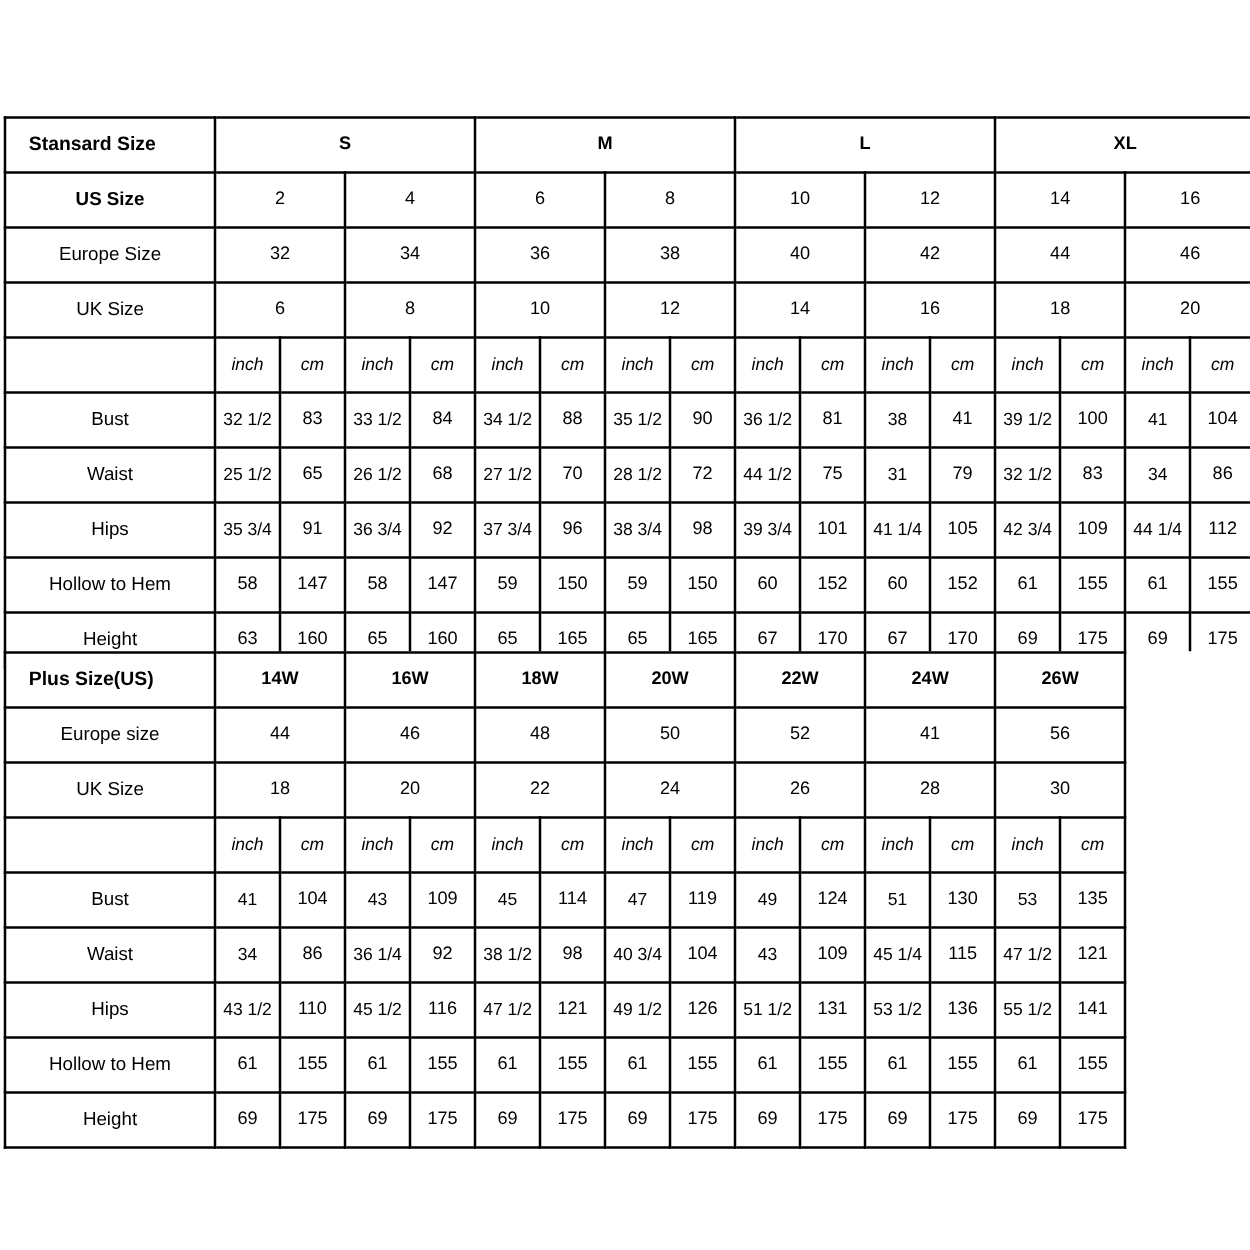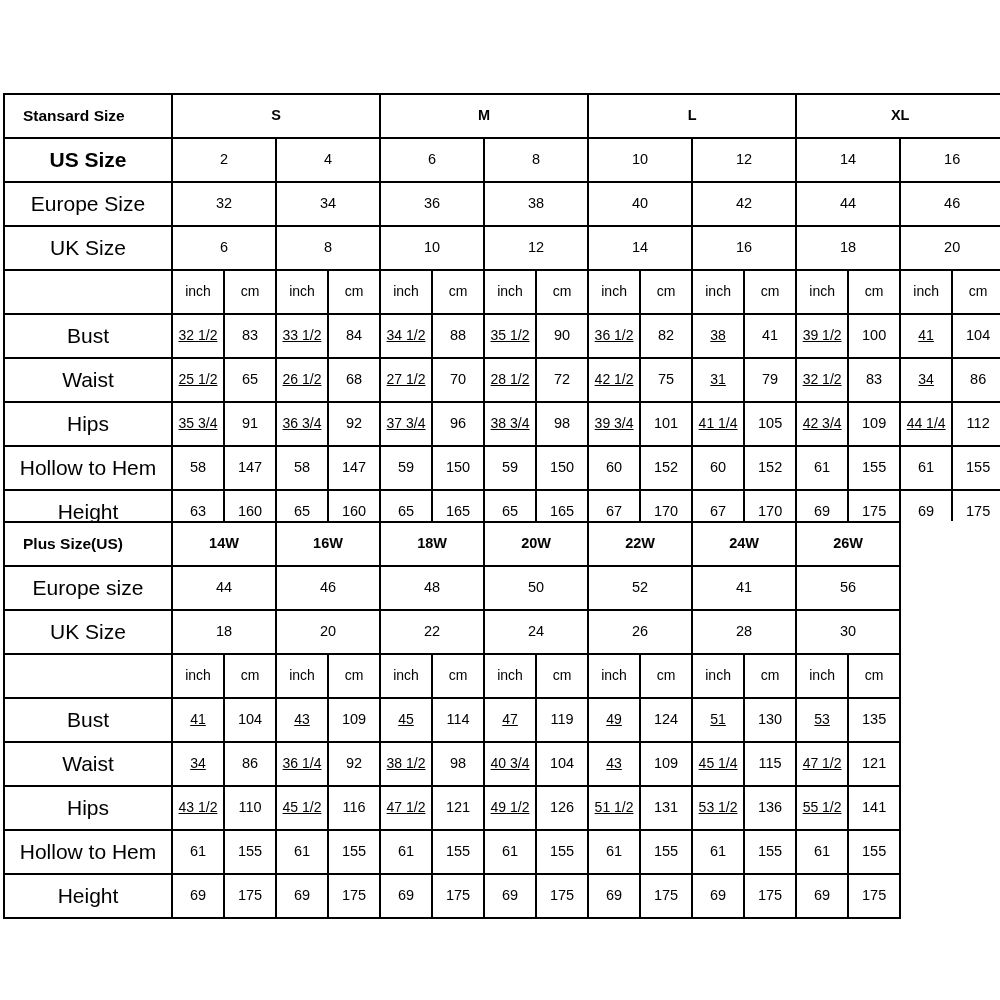--- a/index.html
+++ b/index.html
@@ -40,42 +40,42 @@
     padding: 0;
     height: 42px;
     line-height: 1.1;
     overflow: hidden;
     white-space: nowrap;
   }
   table.sizechart td.hdr {
     font-weight: bold;
   }
   table.sizechart td.rowlabel {
-    font-size: 21px;
+    font-size: 15px;
     text-align: center;
   }
   table.sizechart td.rowlabel-b {
     font-weight: bold;
     font-size: 15.5px;
     text-align: left;
     padding-left: 18px;
   }
   table.sizechart td.unit {
     font-size: 14px;
+    font-style: italic;
   }
   table.sizechart td.blank {
     border-left: 2px solid #000000;
     border-top: 2px solid #000000;
     border-bottom: 2px solid #000000;
     border-right: 2px solid #000000;
   }
   
   table.sizechart td.inchval {
     font-size: 14px;
-    text-decoration: underline;
   }
   .nb { border: none !important; }
 </style>
 </head>
 <body>
 
 <div id="page">
 
   <div class="chart-wrap" id="table-standard-wrap">
     <table class="sizechart">
@@ -167,40 +167,40 @@
           <td class="rowlabel">Bust</td>
           <td class="inchval">32 1/2</td>
           <td>83</td>
           <td class="inchval">33 1/2</td>
           <td>84</td>
           <td class="inchval">34 1/2</td>
           <td>88</td>
           <td class="inchval">35 1/2</td>
           <td>90</td>
           <td class="inchval">36 1/2</td>
-          <td>82</td>
+          <td>81</td>
           <td class="inchval">38</td>
           <td>41</td>
           <td class="inchval">39 1/2</td>
           <td>100</td>
           <td class="inchval">41</td>
           <td>104</td>
         </tr>
 
         <tr>
           <td class="rowlabel">Waist</td>
           <td class="inchval">25 1/2</td>
           <td>65</td>
           <td class="inchval">26 1/2</td>
           <td>68</td>
           <td class="inchval">27 1/2</td>
           <td>70</td>
           <td class="inchval">28 1/2</td>
           <td>72</td>
-          <td class="inchval">42 1/2</td>
+          <td class="inchval">44 1/2</td>
           <td>75</td>
           <td class="inchval">31</td>
           <td>79</td>
           <td class="inchval">32 1/2</td>
           <td>83</td>
           <td class="inchval">34</td>
           <td>86</td>
         </tr>
 
         <tr>

